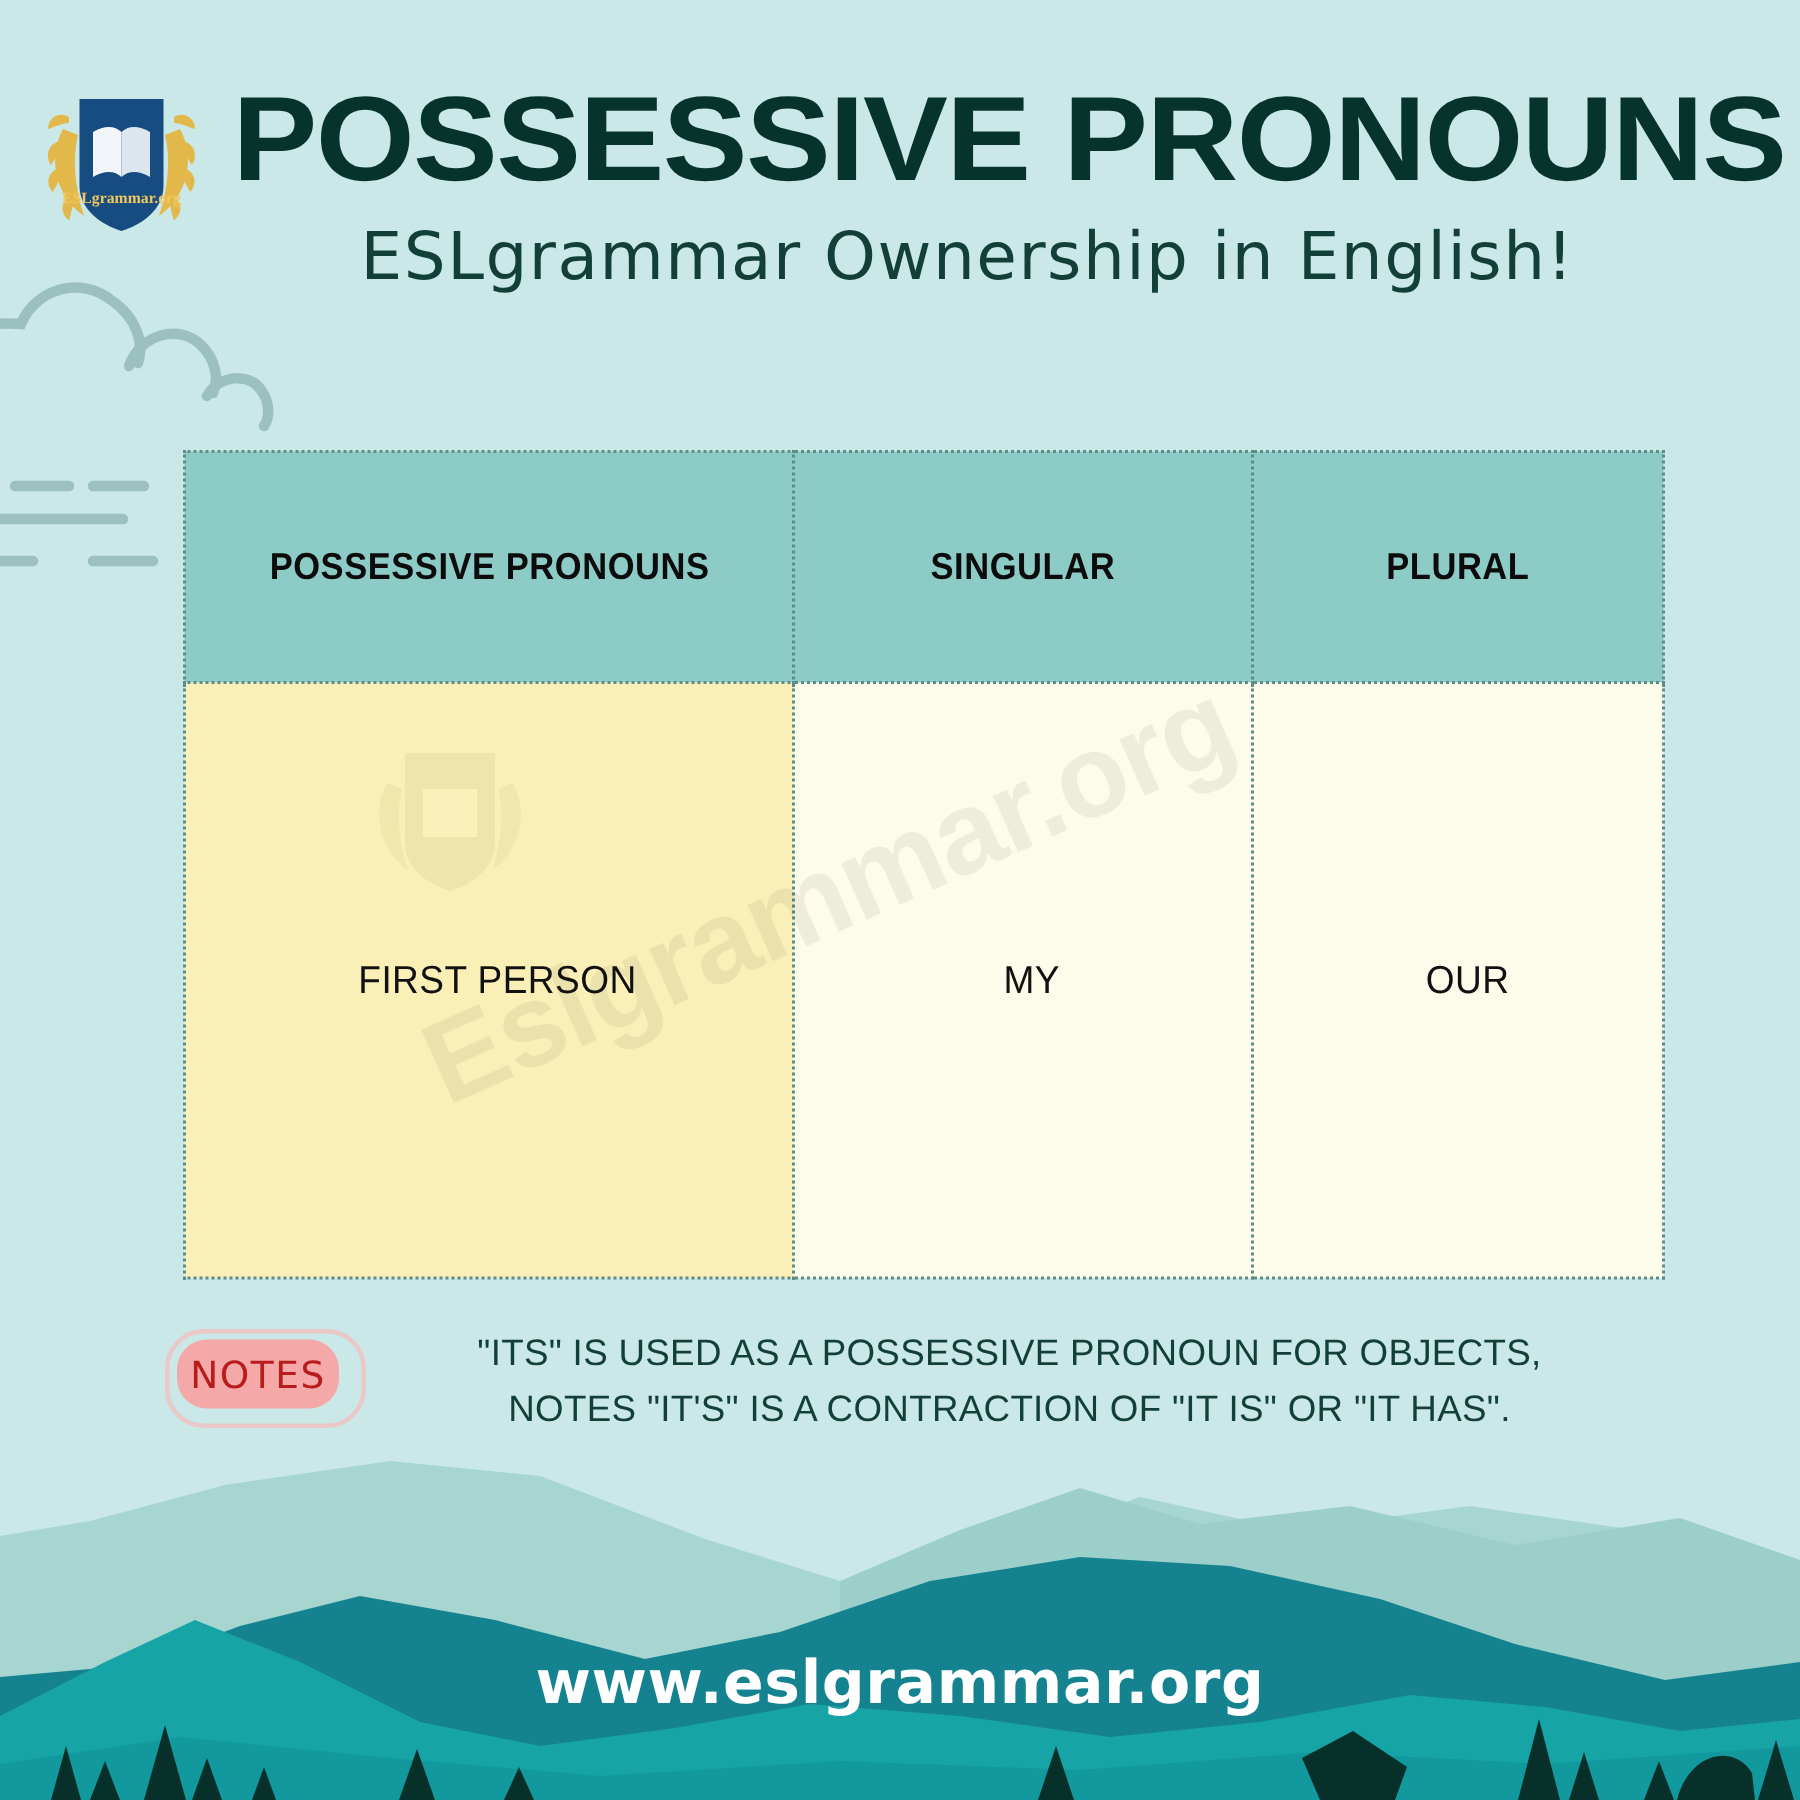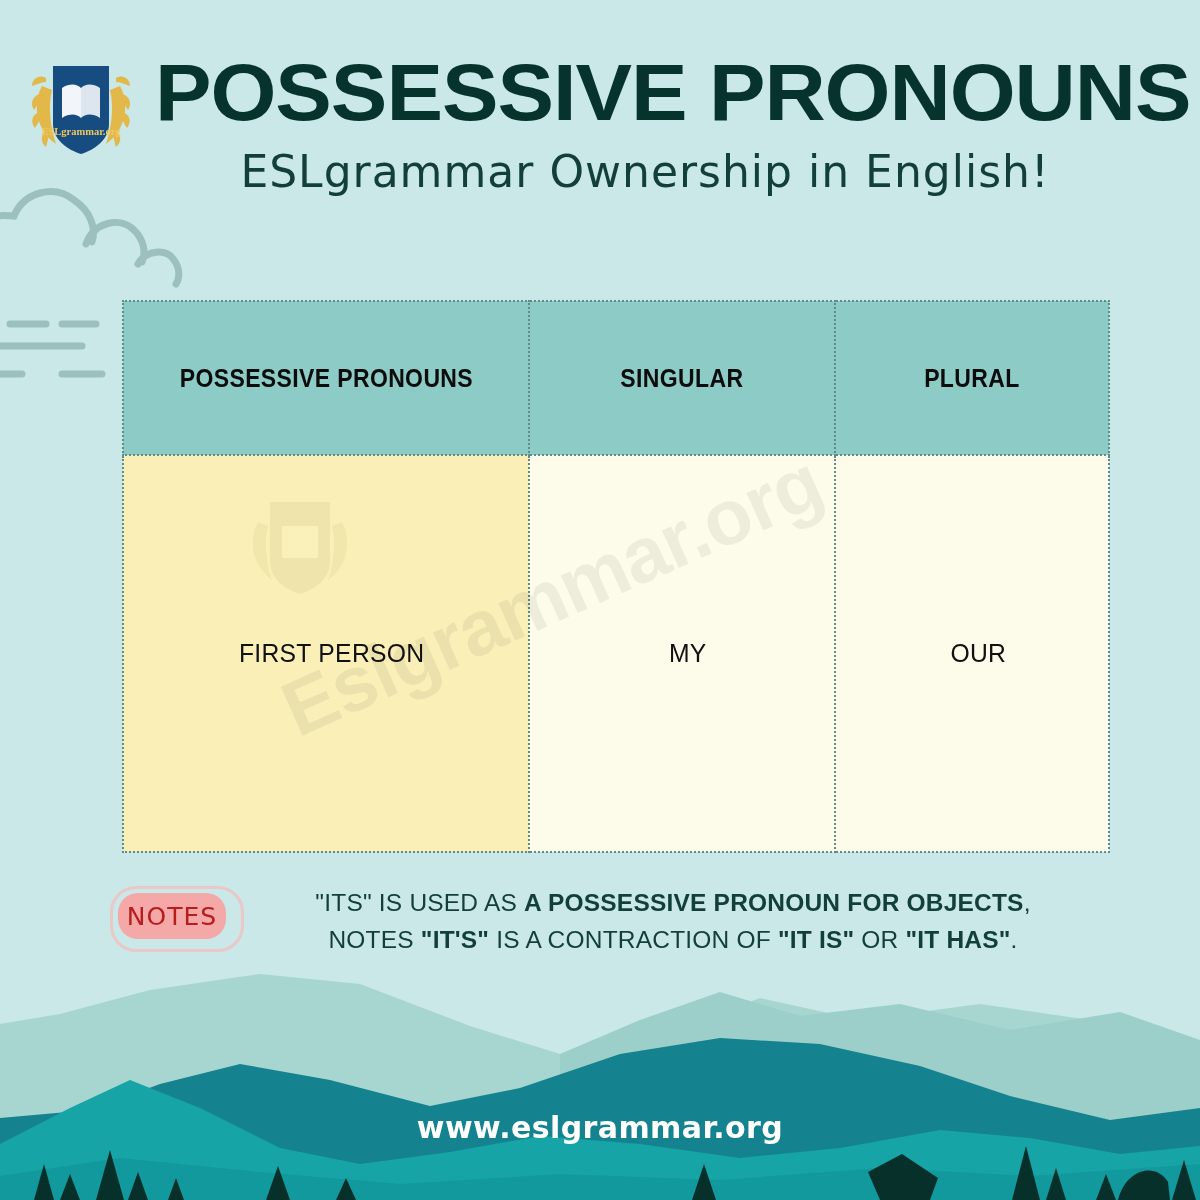--- a/index.html
+++ b/index.html
@@ -96,28 +96,28 @@
     display:flex;align-items:center;justify-content:center;
     color:#b91c1c;font-family:"DejaVu Sans", sans-serif;
     font-weight:400;font-size:25px;letter-spacing:1px;text-align:right;
   }
   .notes-body{
     position:absolute;left:136px;top:0px;width:854px;
     text-align:center;color:#123f38;
     font-size:24.5px;line-height:37px;letter-spacing:.2px;
   }
   .notes-body .ln{display:block;}
-  .notes-body b{font-weight:700;}
+  .notes-body b{font-weight:400;}
 
   
   .footer{position:absolute;left:0;bottom:0;width:1200px;height:232px;}
   .footer svg{display:block;}
   .url{
     position:absolute;left:0;bottom:55px;width:1200px;text-align:center;
-    color:#ffffff;font-weight:700;font-size:30px;letter-spacing:.4px;
+    color:#ffffff;font-weight:700;font-size:40px;letter-spacing:.4px;
     font-family:"DejaVu Sans", sans-serif;
   }
 </style>
 </head>
 <body>
 
 <div class="page">
 
   <div class="cloud-deco">
     <svg width="280" height="200" viewBox="0 0 280 200" fill="none">

